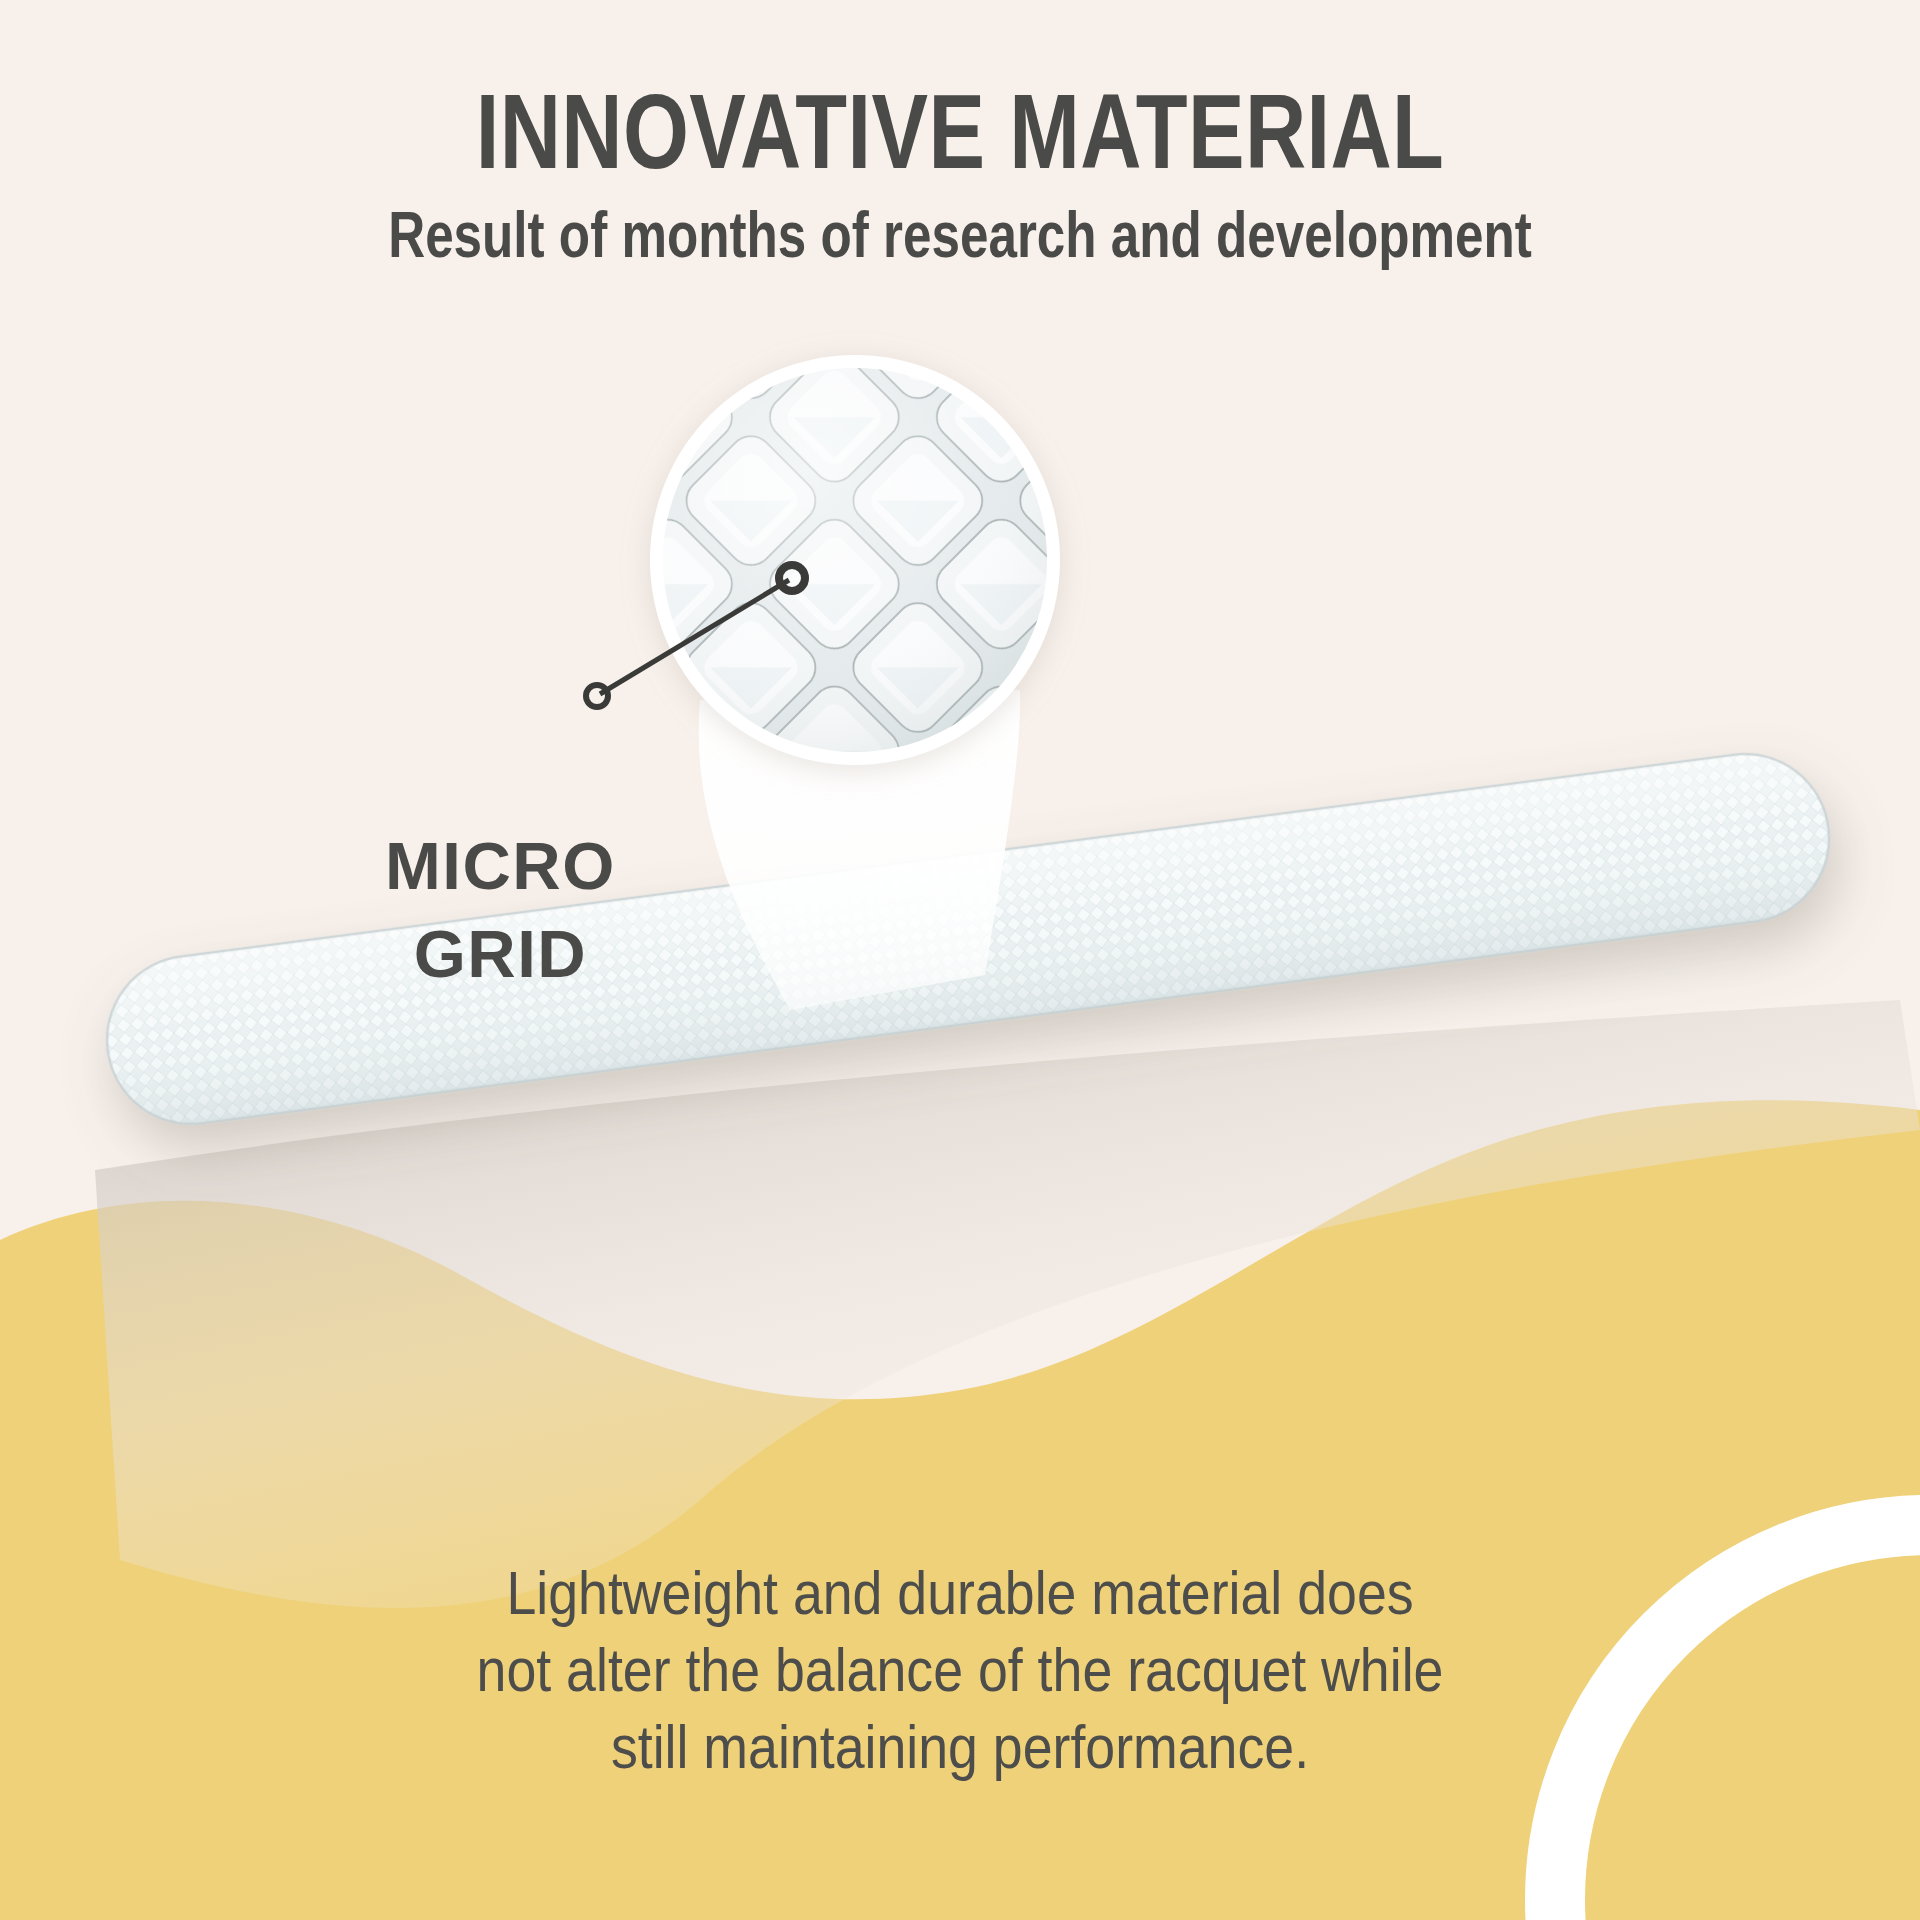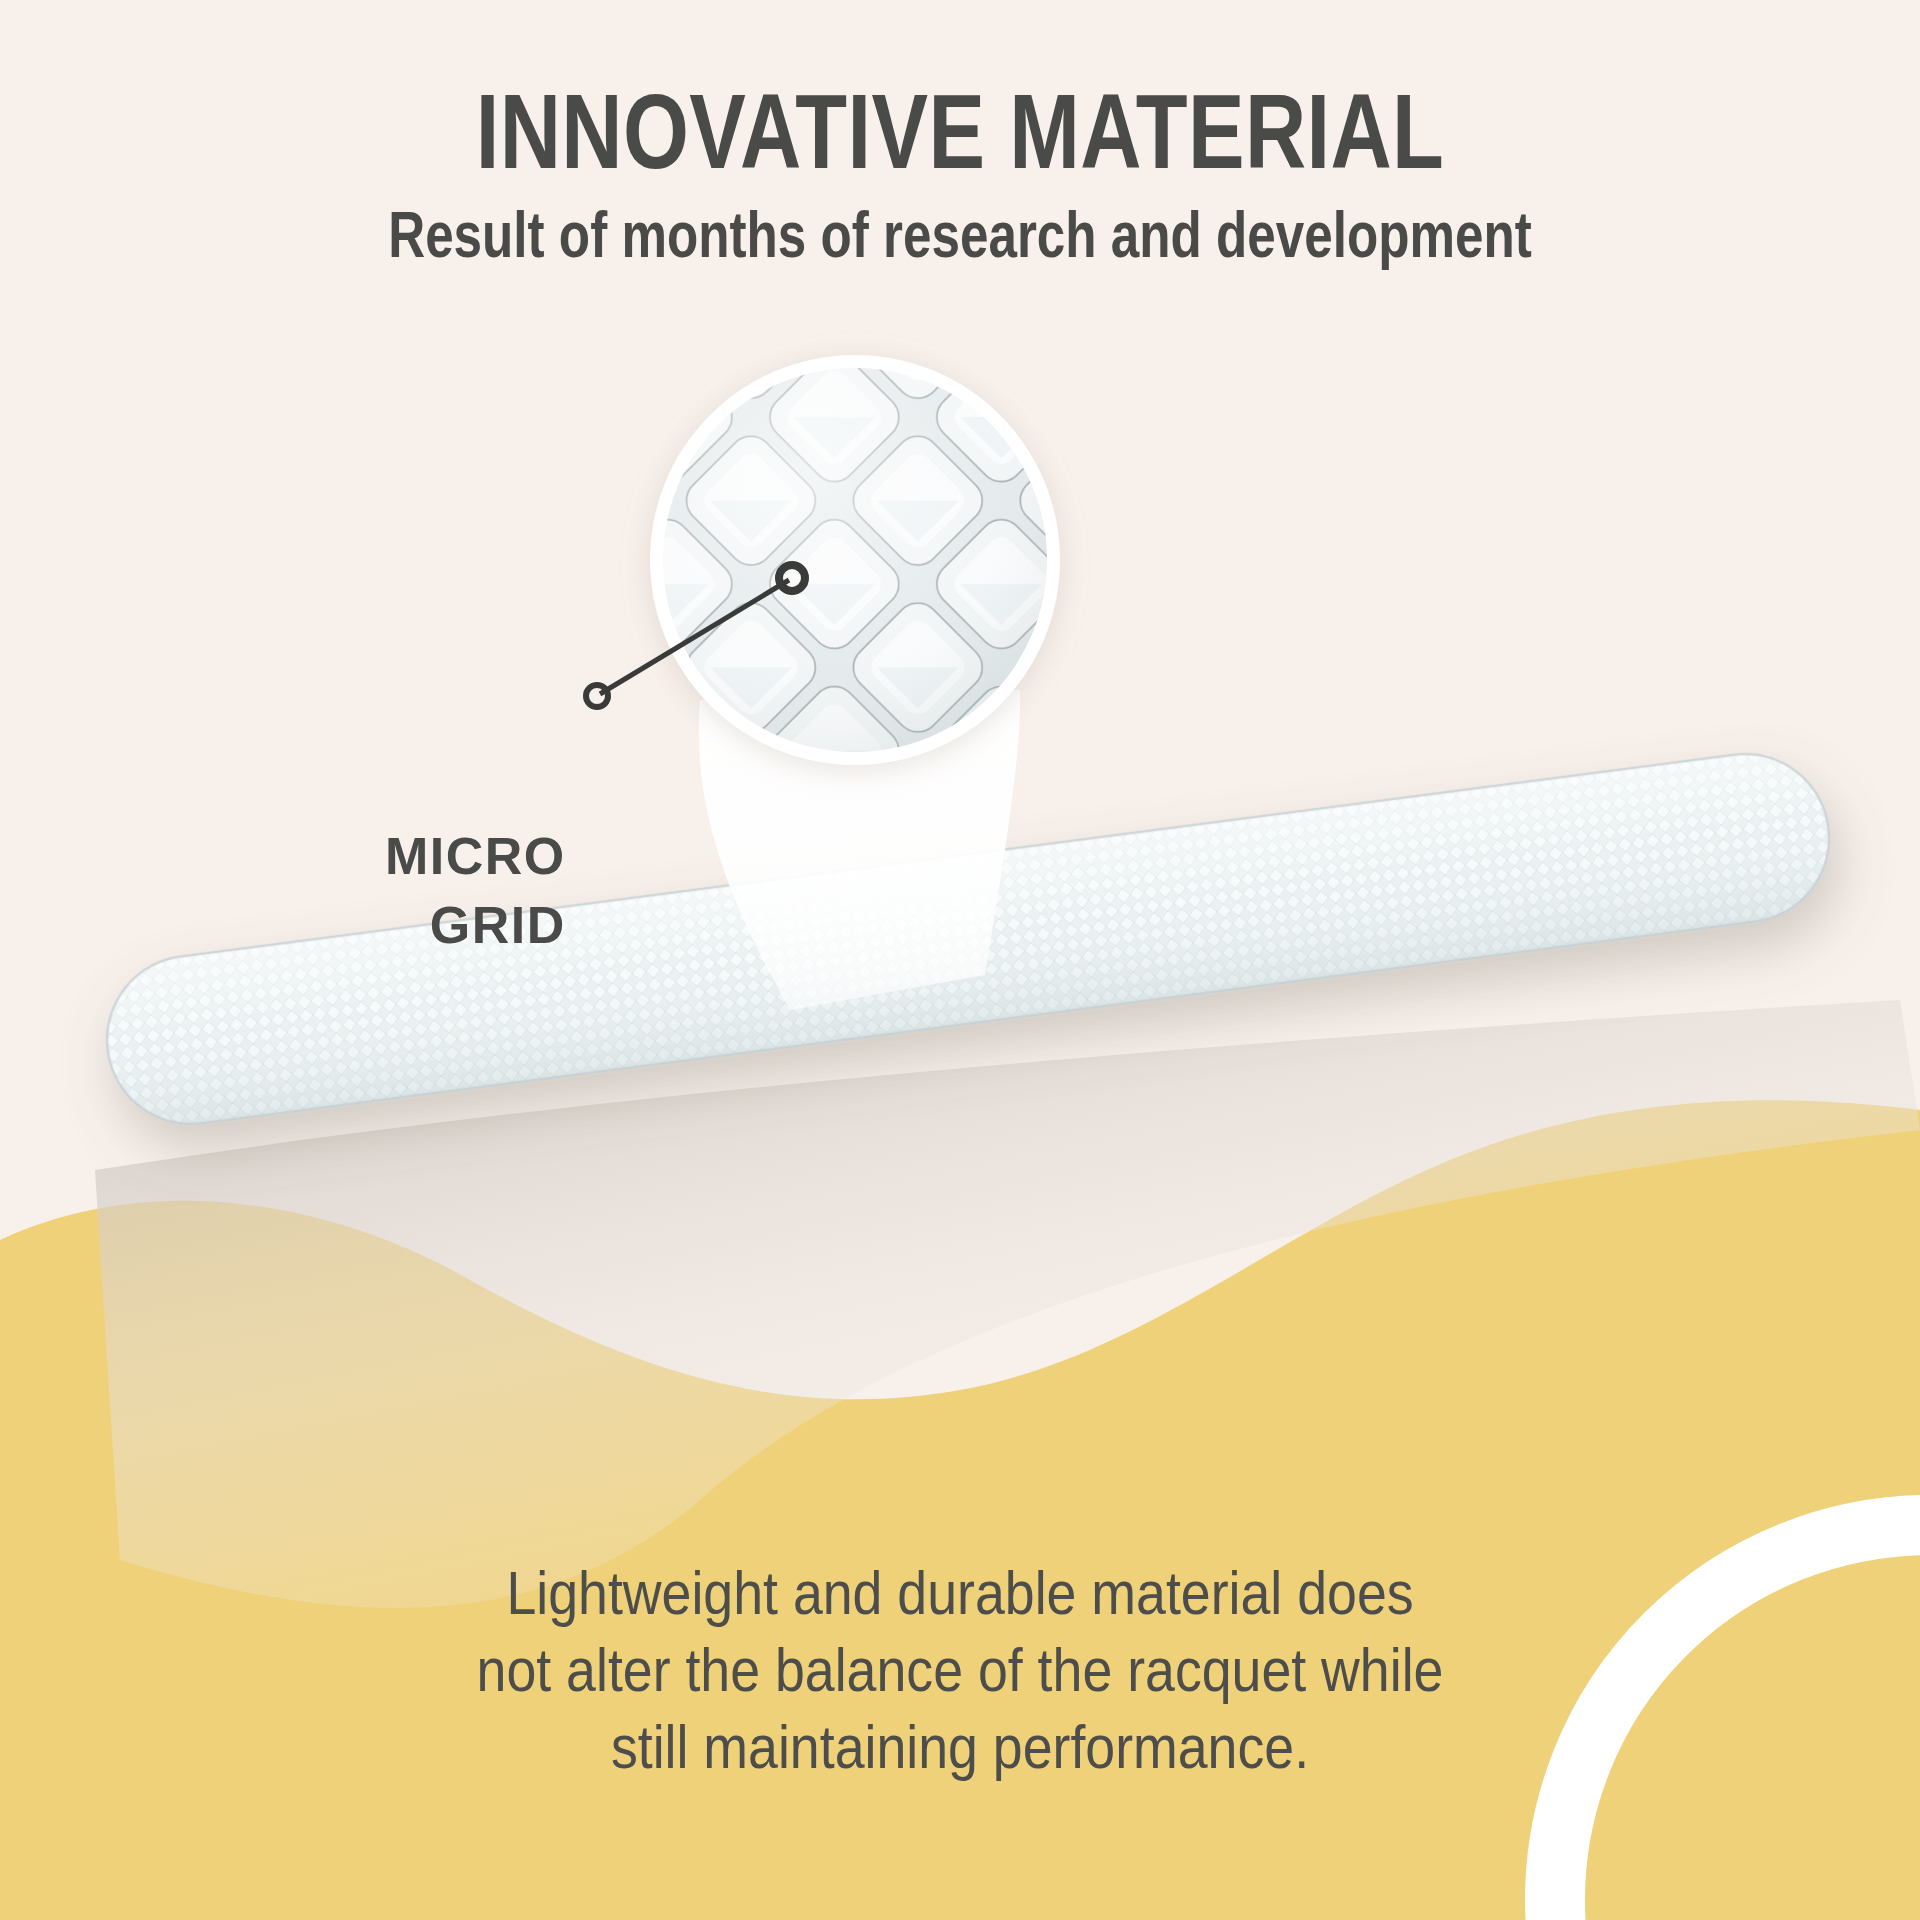--- a/index.html
+++ b/index.html
@@ -41,24 +41,24 @@
     white-space:nowrap;
   }
 
   
   .callout{
     position:absolute;
     left:385px;top:822px;
     z-index:60;
     color:#4A4A48;
     font-weight:700;
-    font-size:52px;
+    font-size:67px;
     line-height:1.32;
     letter-spacing:1.5px;
-    text-align:right;
+    text-align:center;
     white-space:pre-line;
   }
 
   
   .bottom-copy{
     position:absolute;
     left:0;top:1555px;width:1920px;
     text-align:center;
     color:#4D4D4B;
     font-size:61px;

